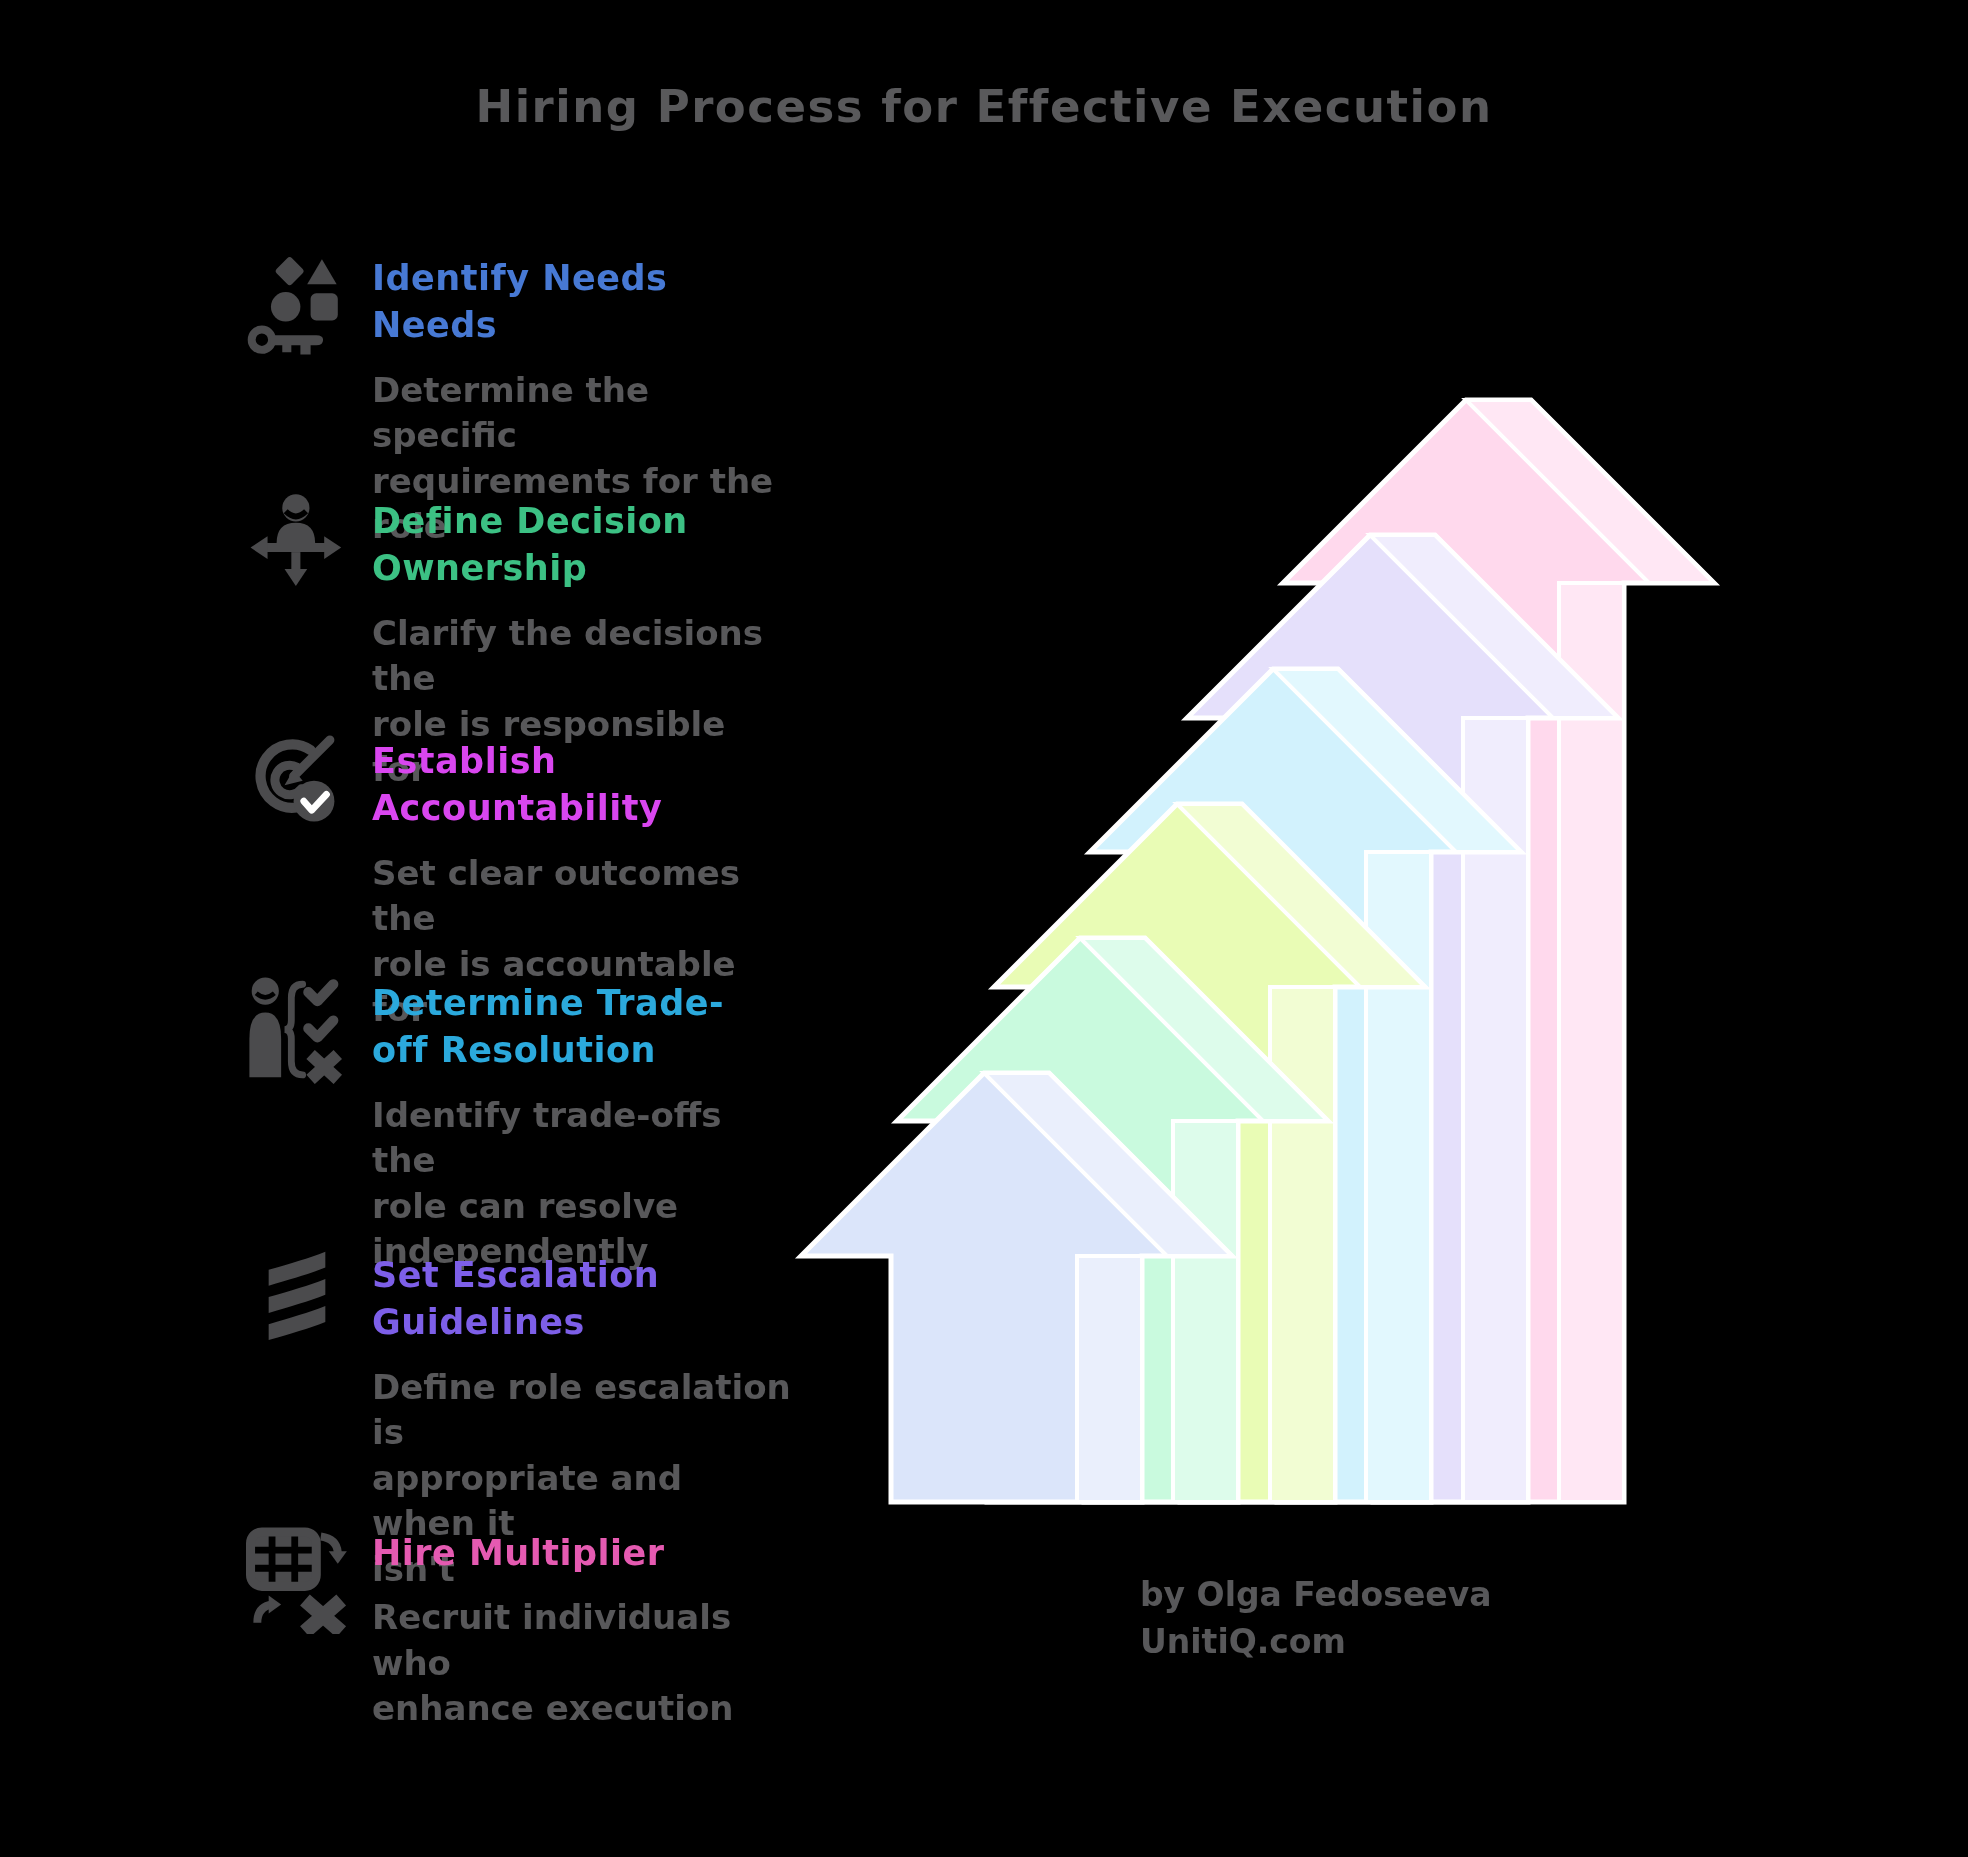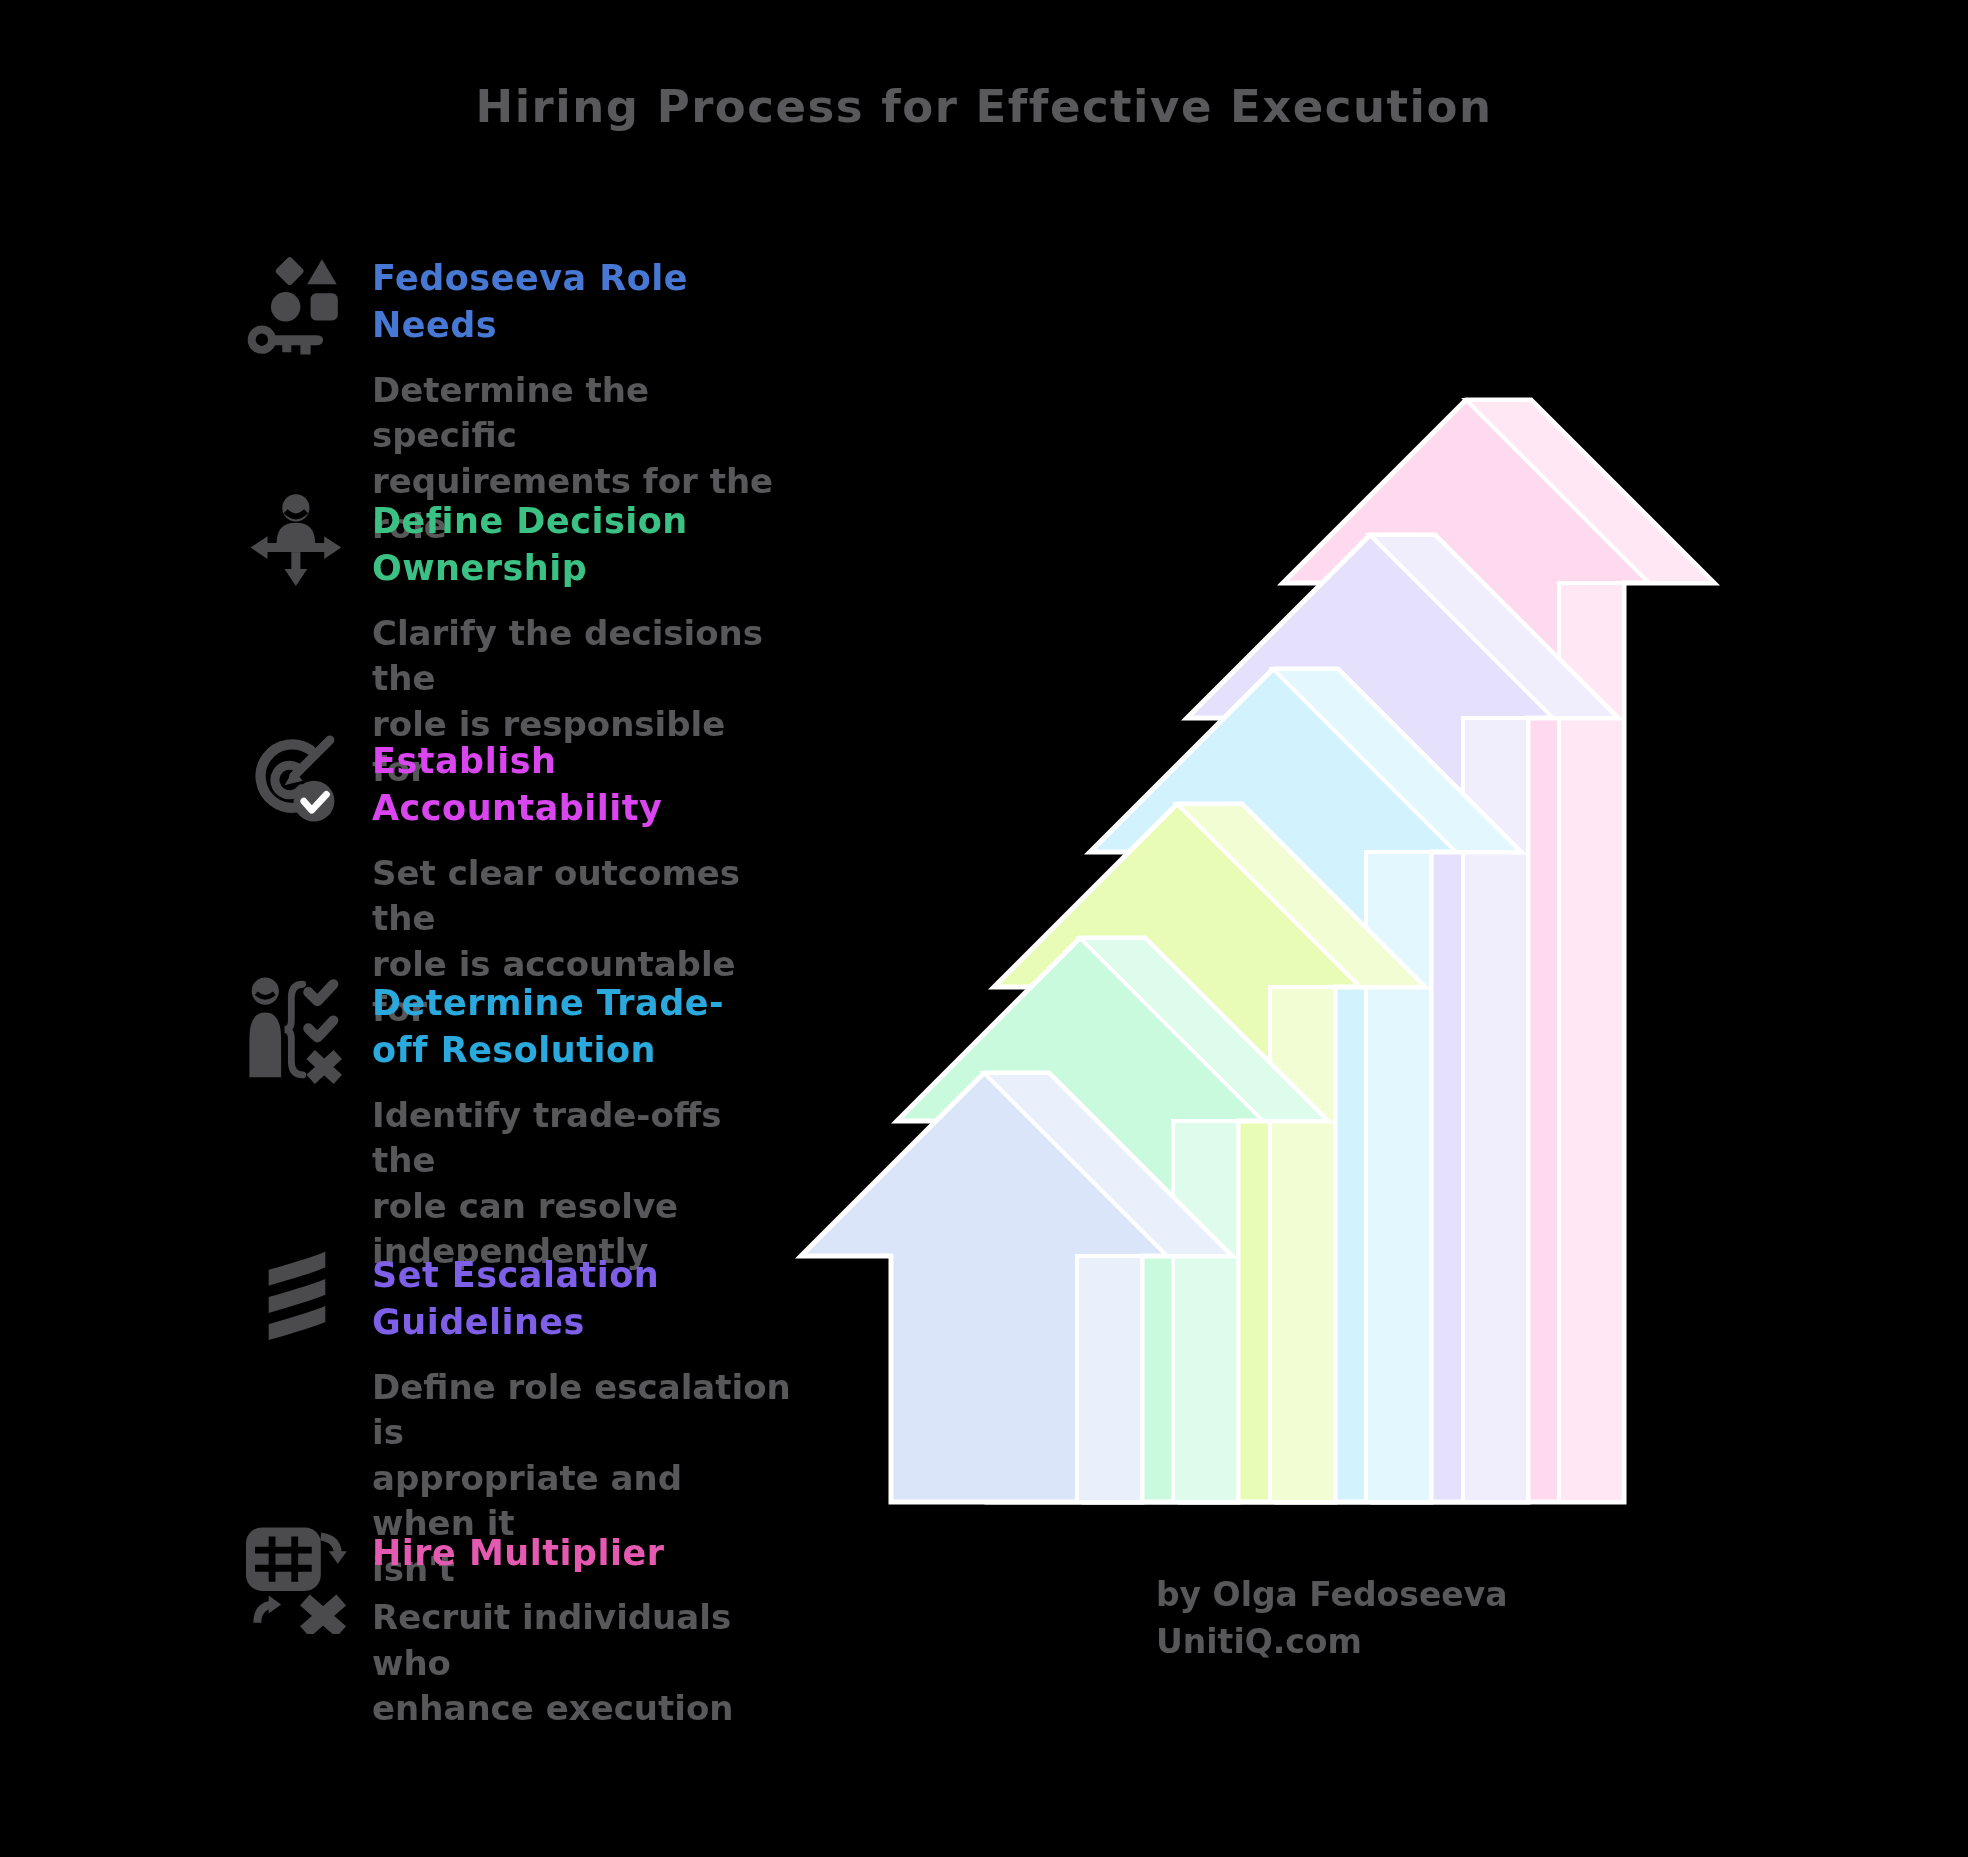--- a/index.html
+++ b/index.html
@@ -7,21 +7,21 @@
           font-family:"DejaVu Sans",sans-serif;}
   .page-title{position:absolute;top:80px;left:0;width:100%;text-align:center;
               font-size:45px;font-weight:bold;color:#59595b;letter-spacing:1.5px;}
   .step{position:absolute;left:0;width:800px;}
   .step-icon{position:absolute;left:246px;top:-6px;width:102px;height:110px;}
   .step-icon svg{width:100%;height:100%;}
   .step-text{position:absolute;left:372px;top:0;width:420px;}
   .step-title{font-weight:bold;font-size:35px;line-height:1.35;white-space:pre-line;letter-spacing:0.5px;}
   .step-desc{margin-top:18px;font-size:34px;line-height:1.34;color:#58585a;font-weight:bold;white-space:pre-line;}
   .credit{position:absolute;left:1140px;top:1572px;font-size:33px;font-weight:bold;
-          color:#58585a;line-height:1.42;margin-left:16px;}
+          color:#58585a;line-height:1.42;}
   #arrows-layer{position:absolute;left:0;top:0;width:100%;height:100%;}
   #arrows-layer svg{position:absolute;left:0;top:0;}
   .ic{fill:#4b4b4d;}
   .ic-stroke{fill:none;stroke:#4b4b4d;}
 </style>
 </head>
 <body>
 
 <div class="canvas">
 
@@ -67,21 +67,21 @@
       <svg viewBox="0 0 90 95">
         <rect class="ic" x="29" y="9" width="19" height="19" rx="3" transform="rotate(45 38.5 18.5)"></rect>
         <path class="ic" d="M67 8 L80 30 L54 30 Z" stroke-linejoin="round"></path>
         <circle class="ic" cx="35" cy="50" r="13"></circle>
         <rect class="ic" x="57" y="38" width="24" height="24" rx="5"></rect>
         <circle class="ic-stroke" cx="14" cy="79" r="9" stroke-width="7"></circle>
         <path class="ic" d="M22 75 H62 Q68 75 68 79 Q68 84 62 84 H57 V92 H48 V84 H40 V90 H32 V84 H22 Z"></path>
       </svg>
     </div>
     <div class="step-text">
-      <div class="step-title" style="color: rgb(71, 121, 212);">Fedoseeva Role
+      <div class="step-title" style="color: rgb(71, 121, 212);">Identify Needs
 Needs</div>
       <div class="step-desc">Determine the specific
 requirements for the role</div>
     </div>
   </div>
 
   <div class="step" style="top:498px">
     <div class="step-icon">
       <svg viewBox="0 0 90 95">
         <circle class="ic" cx="44" cy="13" r="12"></circle>

